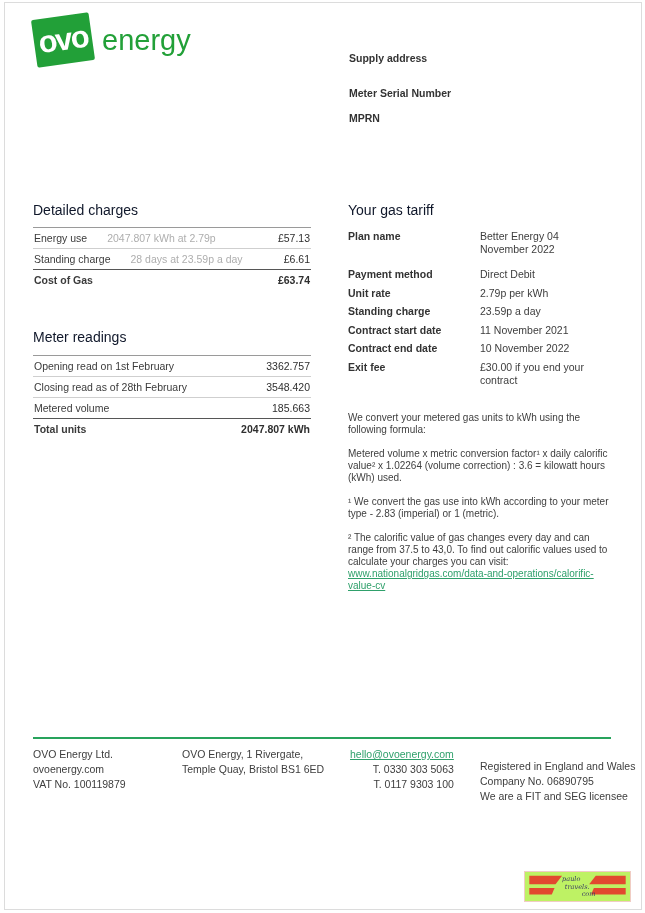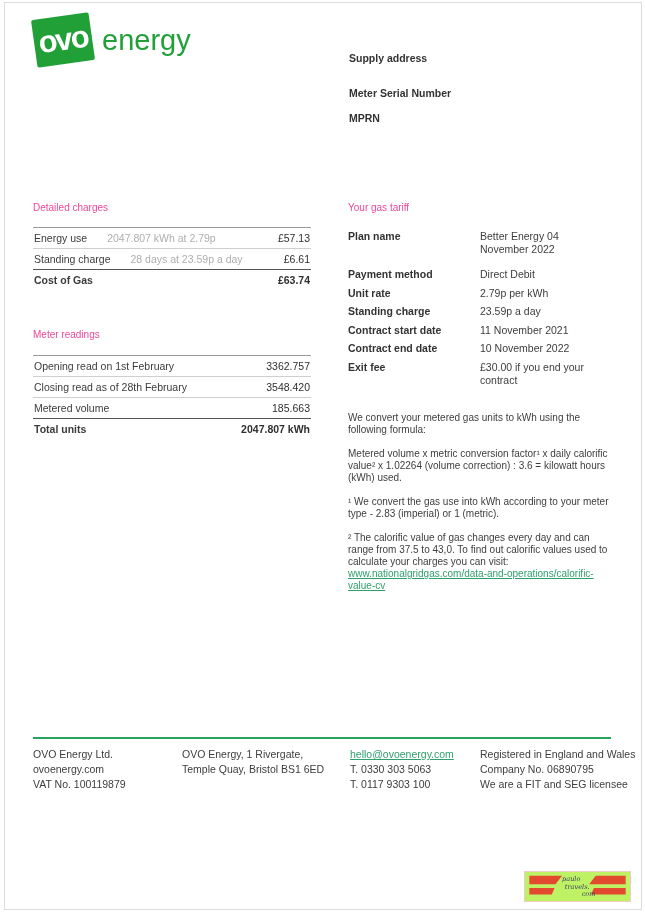--- a/index.html
+++ b/index.html
@@ -19,21 +19,21 @@
   .supply-label { position:absolute; left:349px; font-weight:700; font-size:10.5px; color:#333; }
   .supply-1 { top:52px; } .supply-2 { top:87px; } .supply-3 { top:112px; }
 
   
   .section-head { position:absolute; left:33px; top:156px; display:flex; align-items:baseline; }
   .flame-icon { width:13px; height:19px; margin-right:7px; align-self:center; }
   .section-title { font-size:19.5px; color:#3c3c3c; font-weight:400; letter-spacing:0.2px; }
   .section-dates { font-size:10.5px; color:#3c3c3c; margin-left:14px; }
 
   
-  .subhead { position:absolute; font-size:10px; color:#ec4899; font-weight:400; }
+  .subhead { position:absolute; font-size:14px; color:#0f172a; font-weight:400; }
   .charges-head { left:33px; top:202px; }
   .readings-head { left:33px; top:329px; }
   .tariff-head { left:348px; top:202px; }
 
   .mini-table { position:absolute; left:33px; width:278px; border-top:1px solid #9a9a9a; font-size:10.5px; }
   .charges-table { top:227px; }
   .readings-table { top:355px; }
   .mt-row { display:flex; justify-content:space-between; align-items:baseline; padding:4px 1px 4px 1px; border-bottom:1px solid #cfcfcf; }
   .mt-row.pre-total { border-bottom:1px solid #565656; }
   .mt-row.total { border-bottom:none; font-weight:700; color:#2f2f2f; }
@@ -49,21 +49,21 @@
   .tariff-value { flex:1; color:#3d3d3d; line-height:13px; }
 
   
   .notes { position:absolute; left:348px; top:412px; width:264px; font-size:10px; line-height:12px; color:#3e3e3e; }
   .notes p { margin-bottom:12px; }
   .green-link { color:#2fa06b; text-decoration:underline; overflow-wrap:anywhere; }
 
   
   .footer-rule { position:absolute; left:33px; top:737px; width:578px; height:2px; background:#28a35c; }
   .footer-col { position:absolute; top:747px; font-size:10.5px; line-height:15px; color:#3d3d3d; }
-  .fcol-1 { left:33px; } .fcol-2 { left:182px; } .fcol-3 { left:350px; } .fcol-4 { left:480px; }
+  .fcol-1 { left:33px; } .fcol-2 { left:182px; } .fcol-3 { left:350px;text-align:right; } .fcol-4 { left:480px;margin-top:12px; }
 
   
   .stamp { position:absolute; left:524px; top:871px; width:107px; height:31px; background:#bef264; border:1px solid #f0cdc4; }
   .stamp svg { display:block; width:100%; height:100%; }
   .stamp text { font-family:"DejaVu Serif","Liberation Serif",serif; font-style:italic; font-size:7px; fill:#3b3b63; }
 </style>
 </head>
 <body>
 
 <div class="page">

